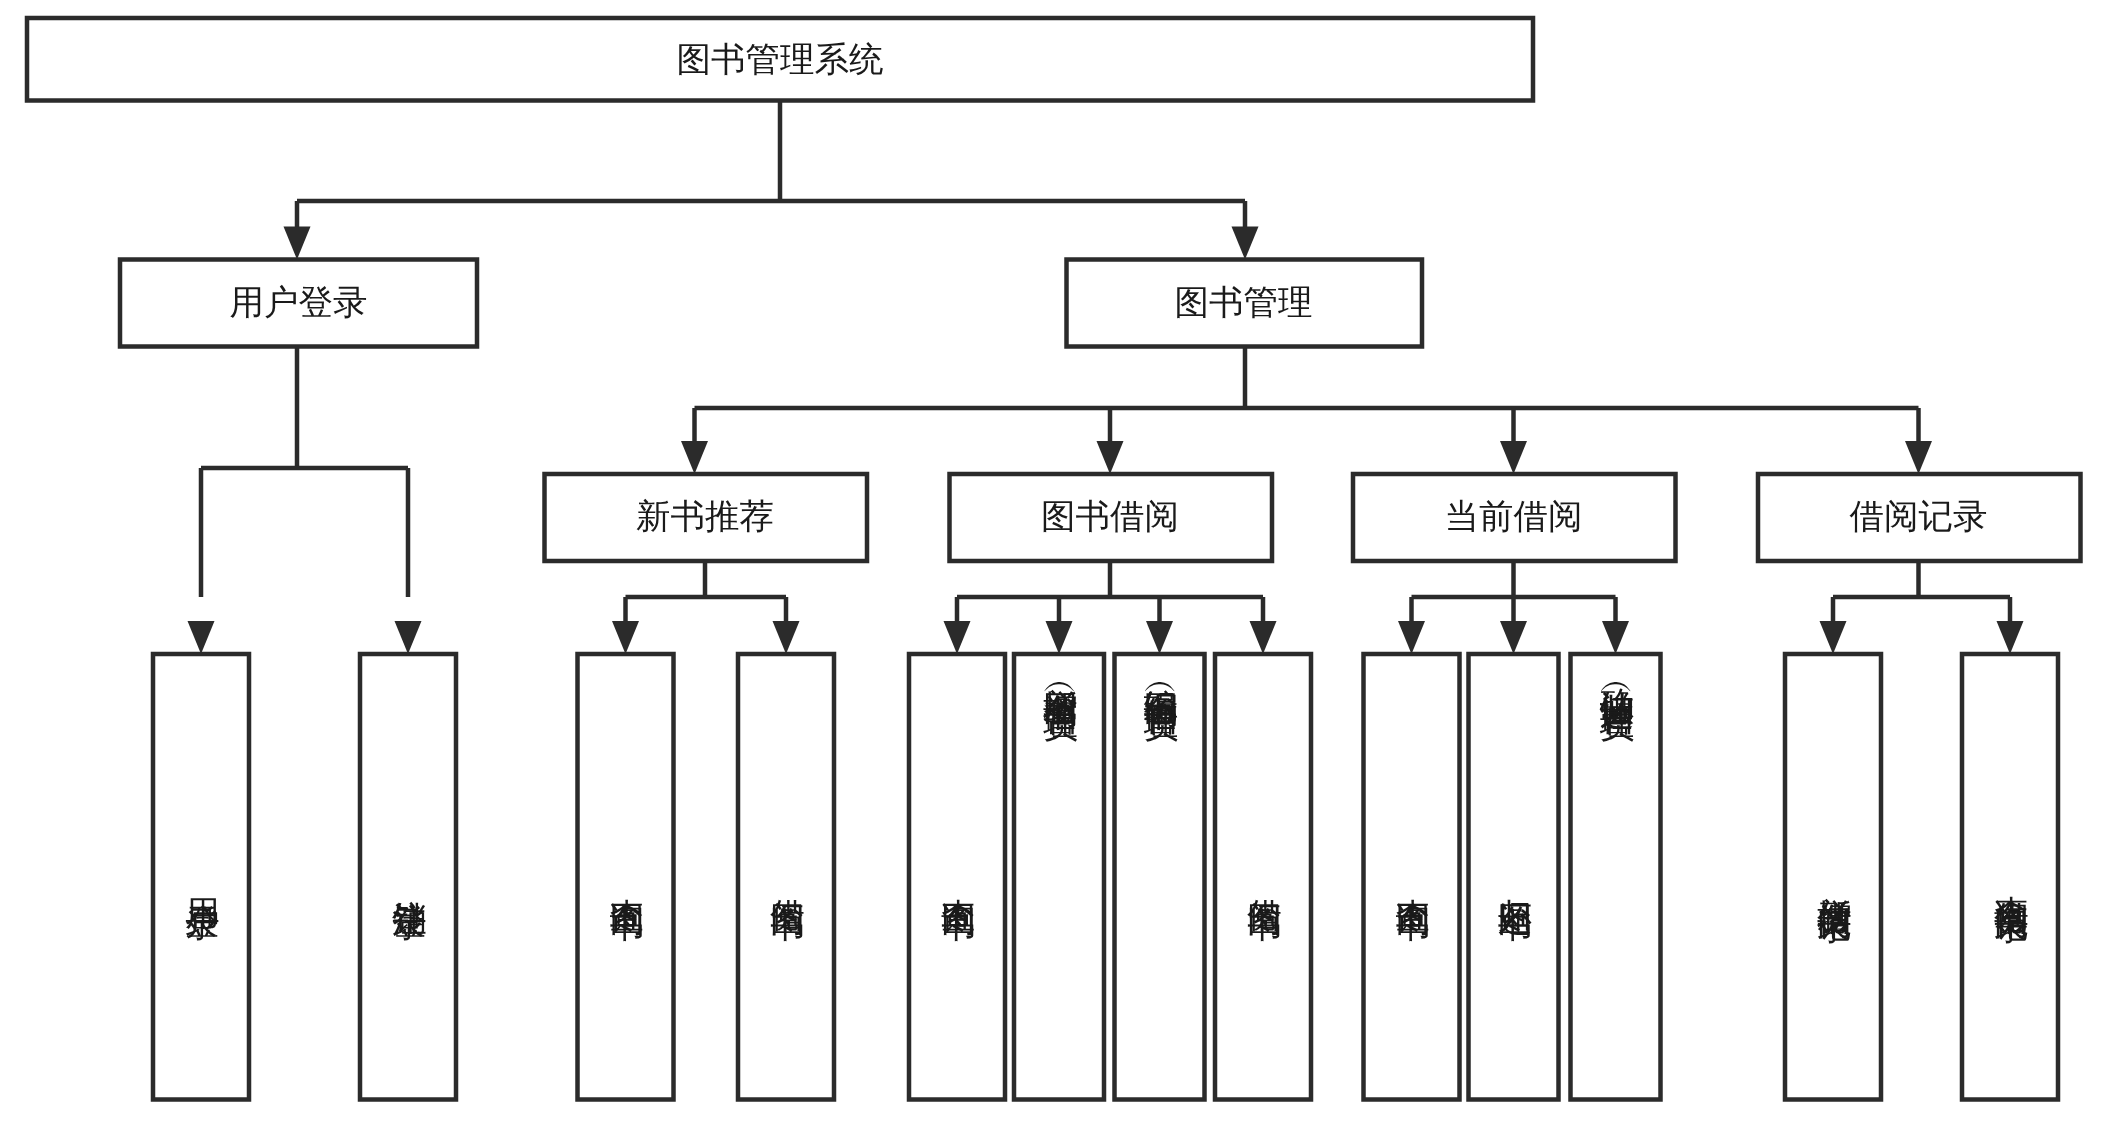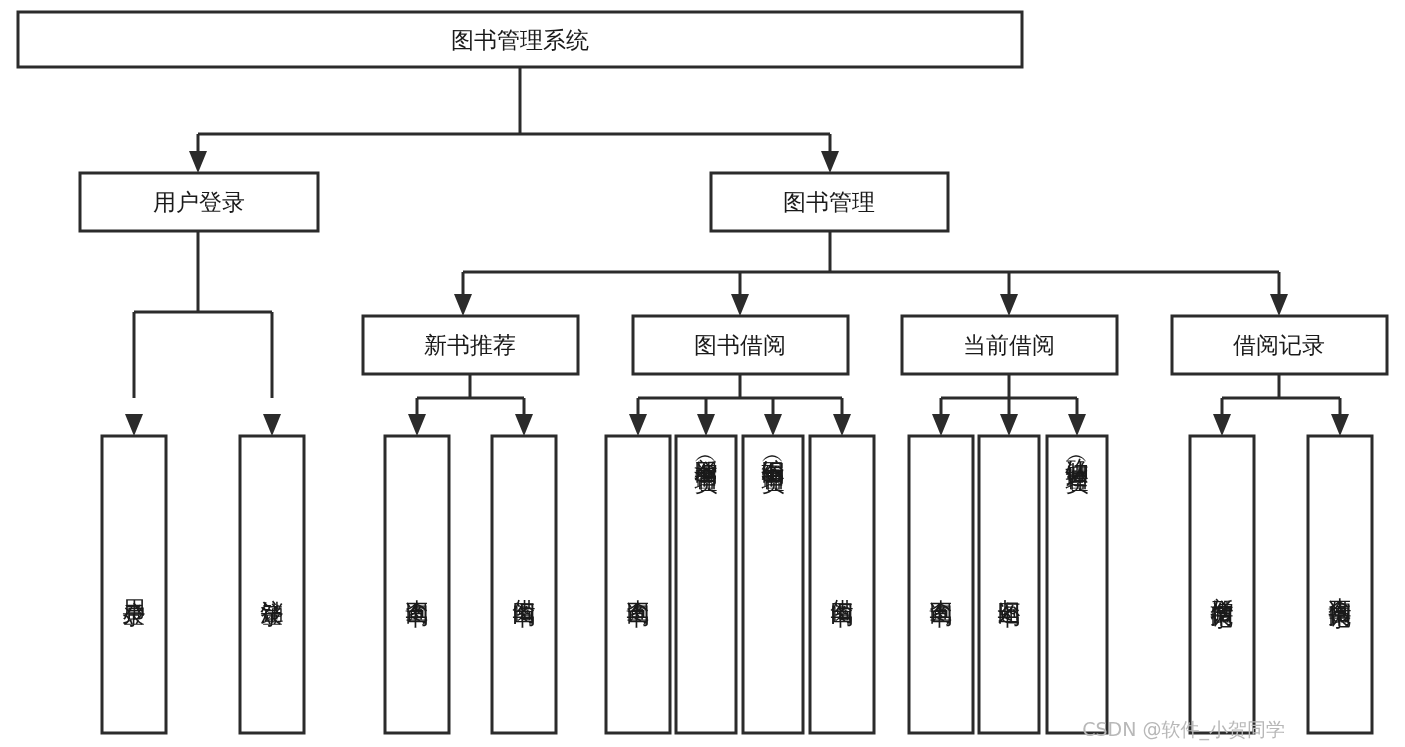--- a/index.html
+++ b/index.html
@@ -247,15 +247,14 @@
   <div class="vert-label-wrap" style="left:1047px; top:440px; width:60px; height:290px; align-items:flex-start;">
     <span class="vert-label">确认归还（管理员）</span>
   </div>
   <div class="vert-label-wrap" style="left:1190px; top:436px; width:64px; height:297px;">
     <span class="vert-label">新增借阅记录</span>
   </div>
   <div class="vert-label-wrap" style="left:1308px; top:436px; width:64px; height:297px;">
     <span class="vert-label">查询借阅记录</span>
   </div>
 
-  <div class="watermark">CSDN @软件_小贺同学</div>
 
 </div>
 
 </body></html>

